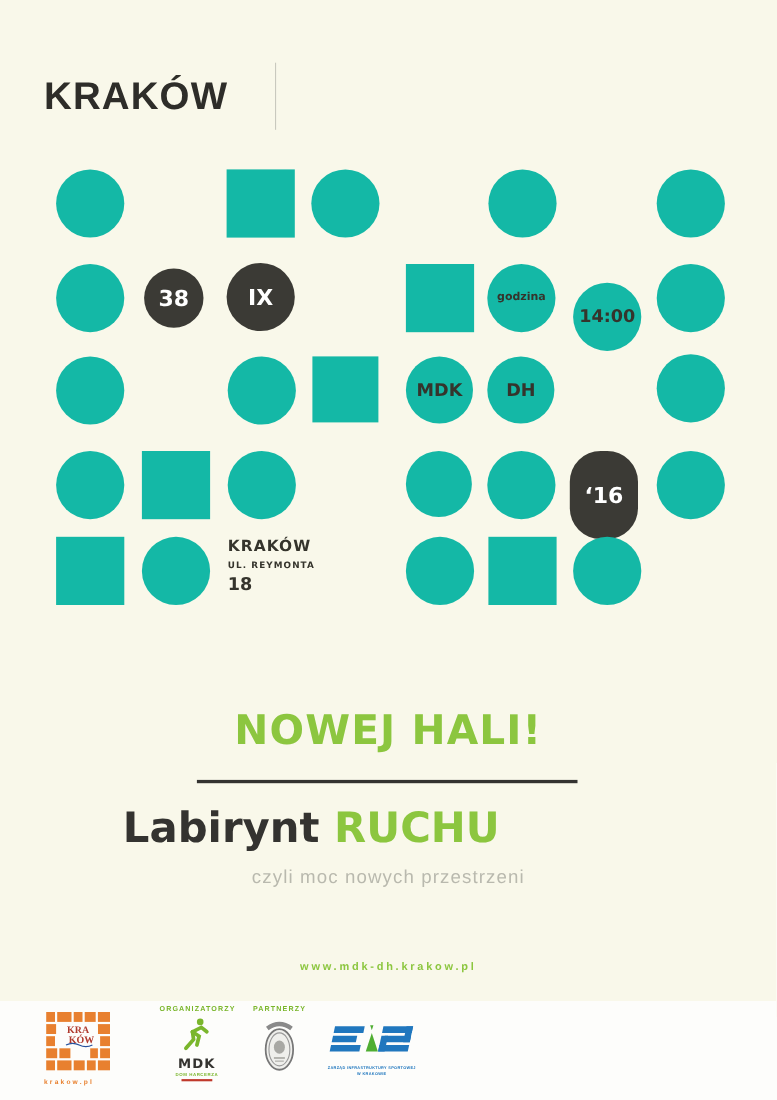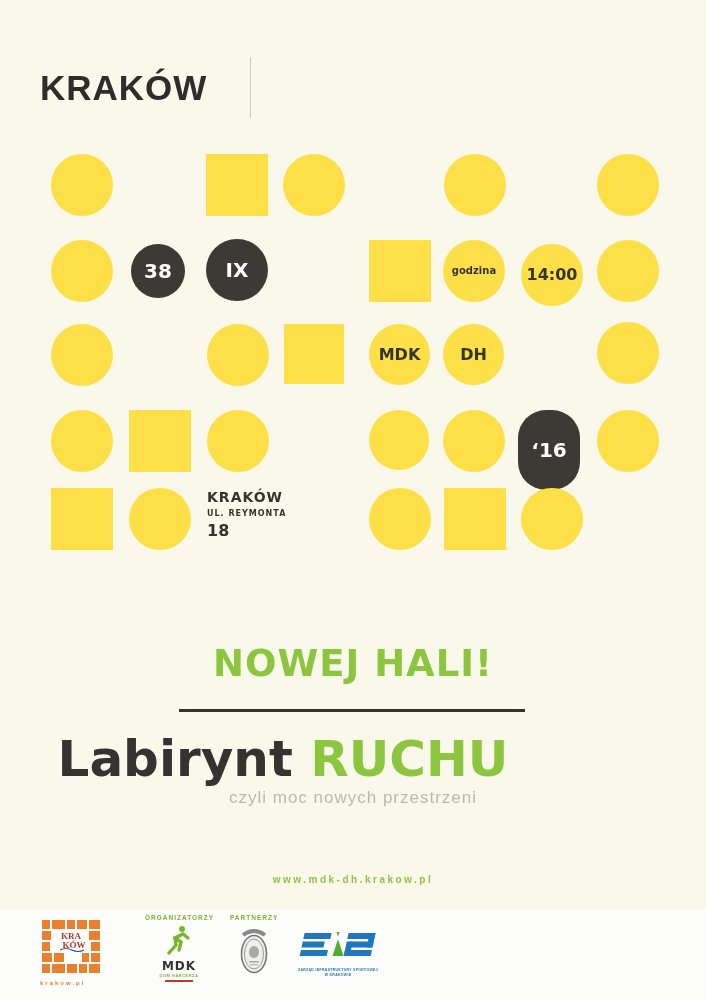--- a/index.html
+++ b/index.html
@@ -7,21 +7,21 @@
   .poster{position:relative;width:706px;height:1000px;background:#F9F8EA;}
 
   
   .city-title{position:absolute;left:40px;top:68px;font-size:35px;font-weight:600;
     letter-spacing:1px;color:#2E2D29;font-family:"Liberation Sans",sans-serif;}
   .v-line{position:absolute;left:250px;top:57px;width:1px;height:61px;background:#C9C9BE;}
 
   
   .shape{position:absolute;display:flex;align-items:center;justify-content:center;box-sizing:border-box;}
   .circle-green,.circle-dark{border-radius:50%;}
-  .circle-green,.square-green{background:#fde047;}
+  .circle-green,.square-green{background:#14b8a6;}
   .circle-dark,.square-dark{background:#3B3A35;}
   .shape-label{font-family:"DejaVu Sans",sans-serif;font-weight:700;color:#35342C;line-height:1;}
   .circle-dark .shape-label,.square-dark .shape-label{color:#FFFFFF;}
   [data-name="time-label-circle"] .shape-label{font-size:10px;}
   [data-name="time-value-circle"] .shape-label{font-size:16px;}
   [data-name="mdk-circle"] .shape-label,[data-name="dh-circle"] .shape-label{font-size:16px;}
   [data-name="date-day-badge"] .shape-label{font-size:20px;}
   [data-name="date-month-badge"] .shape-label{font-size:20px;}
   [data-name="year-badge"] .shape-label{font-size:20px;}
 
@@ -31,21 +31,21 @@
   .addr-street{font-size:8px;font-weight:700;letter-spacing:1px;margin-top:4px;}
   .addr-number{font-size:16px;font-weight:700;margin-top:3px;}
 
   
   .h1{position:absolute;left:0;top:585px;width:706px;text-align:center;
      font-family:"DejaVu Sans",sans-serif;font-size:39px;font-weight:700;letter-spacing:1px;color:#343330;}
   .h2{position:absolute;left:0;top:642px;width:706px;text-align:center;
      font-family:"DejaVu Sans",sans-serif;font-size:37px;font-weight:700;letter-spacing:1px;color:#8CC63F;}
   .rule{position:absolute;left:179px;top:709px;width:346px;height:3px;background:#343330;}
   .event-name{position:absolute;left:0;top:730px;width:566px;text-align:center;
-     font-family:"DejaVu Sans",sans-serif;font-size:50px;font-weight:700;color:#343330;}
+     font-family:"DejaVu Sans",sans-serif;font-size:38px;font-weight:700;color:#343330;}
   .event-name .green{color:#8CC63F;}
   .tagline{position:absolute;left:0;top:788px;width:706px;text-align:center;
      font-size:17px;font-weight:400;letter-spacing:1px;color:#B9B9AE;}
   .website{position:absolute;left:0;top:874px;width:706px;text-align:center;
      font-size:10px;font-weight:700;letter-spacing:2.5px;color:#8CC63F;}
 
   
   .footer{position:absolute;left:0;top:910px;width:706px;height:90px;background:#FDFDFB;}
   .krakow-logo{position:absolute;left:40px;top:10px;width:62px;text-align:left;}
   .krakow-caption{font-size:6px;font-weight:700;letter-spacing:2px;color:#E8802F;margin-top:2px;}
@@ -79,21 +79,21 @@
       <div class="shape circle-dark" data-name="date-day-badge" style="left: 131px; top: 244px; width: 54px; height: 54px;">
         <span class="shape-label" data-name="date-day-badge-label">38</span>
       </div>
       <div class="shape circle-dark" data-name="date-month-badge" style="left: 206px; top: 239px; width: 62px; height: 62px;">
         <span class="shape-label" data-name="date-month-badge-label">IX</span>
       </div>
       <div class="shape square-green" data-name="deco-square" style="left: 369px; top: 240px; width: 62px; height: 62px;"></div>
       <div class="shape circle-green" data-name="time-label-circle" style="left: 443px; top: 240px; width: 62px; height: 62px;">
         <span class="shape-label" data-name="time-label-circle-label">godzina</span>
       </div>
-      <div class="shape circle-green" data-name="time-value-circle" style="left: 521px; top: 244px; width: 62px; height: 62px;">
+      <div class="shape circle-green" data-name="time-value-circle" style="left: 521px; top: 257px; width: 62px; height: 62px;">
         <span class="shape-label" data-name="time-value-circle-label">14:00</span>
       </div>
       <div class="shape circle-green" data-name="deco-circle" style="left: 597px; top: 240px; width: 62px; height: 62px;"></div>
       <div class="shape circle-green" data-name="deco-circle" style="left: 51px; top: 324px; width: 62px; height: 62px;"></div>
       <div class="shape circle-green" data-name="deco-circle" style="left: 207px; top: 324px; width: 62px; height: 62px;"></div>
       <div class="shape square-green" data-name="deco-square" style="left: 284px; top: 324px; width: 60px; height: 60px;"></div>
       <div class="shape circle-green" data-name="mdk-circle" style="left: 369px; top: 324px; width: 61px; height: 61px;">
         <span class="shape-label" data-name="mdk-circle-label">MDK</span>
       </div>
       <div class="shape circle-green" data-name="dh-circle" style="left: 443px; top: 324px; width: 61px; height: 61px;">

